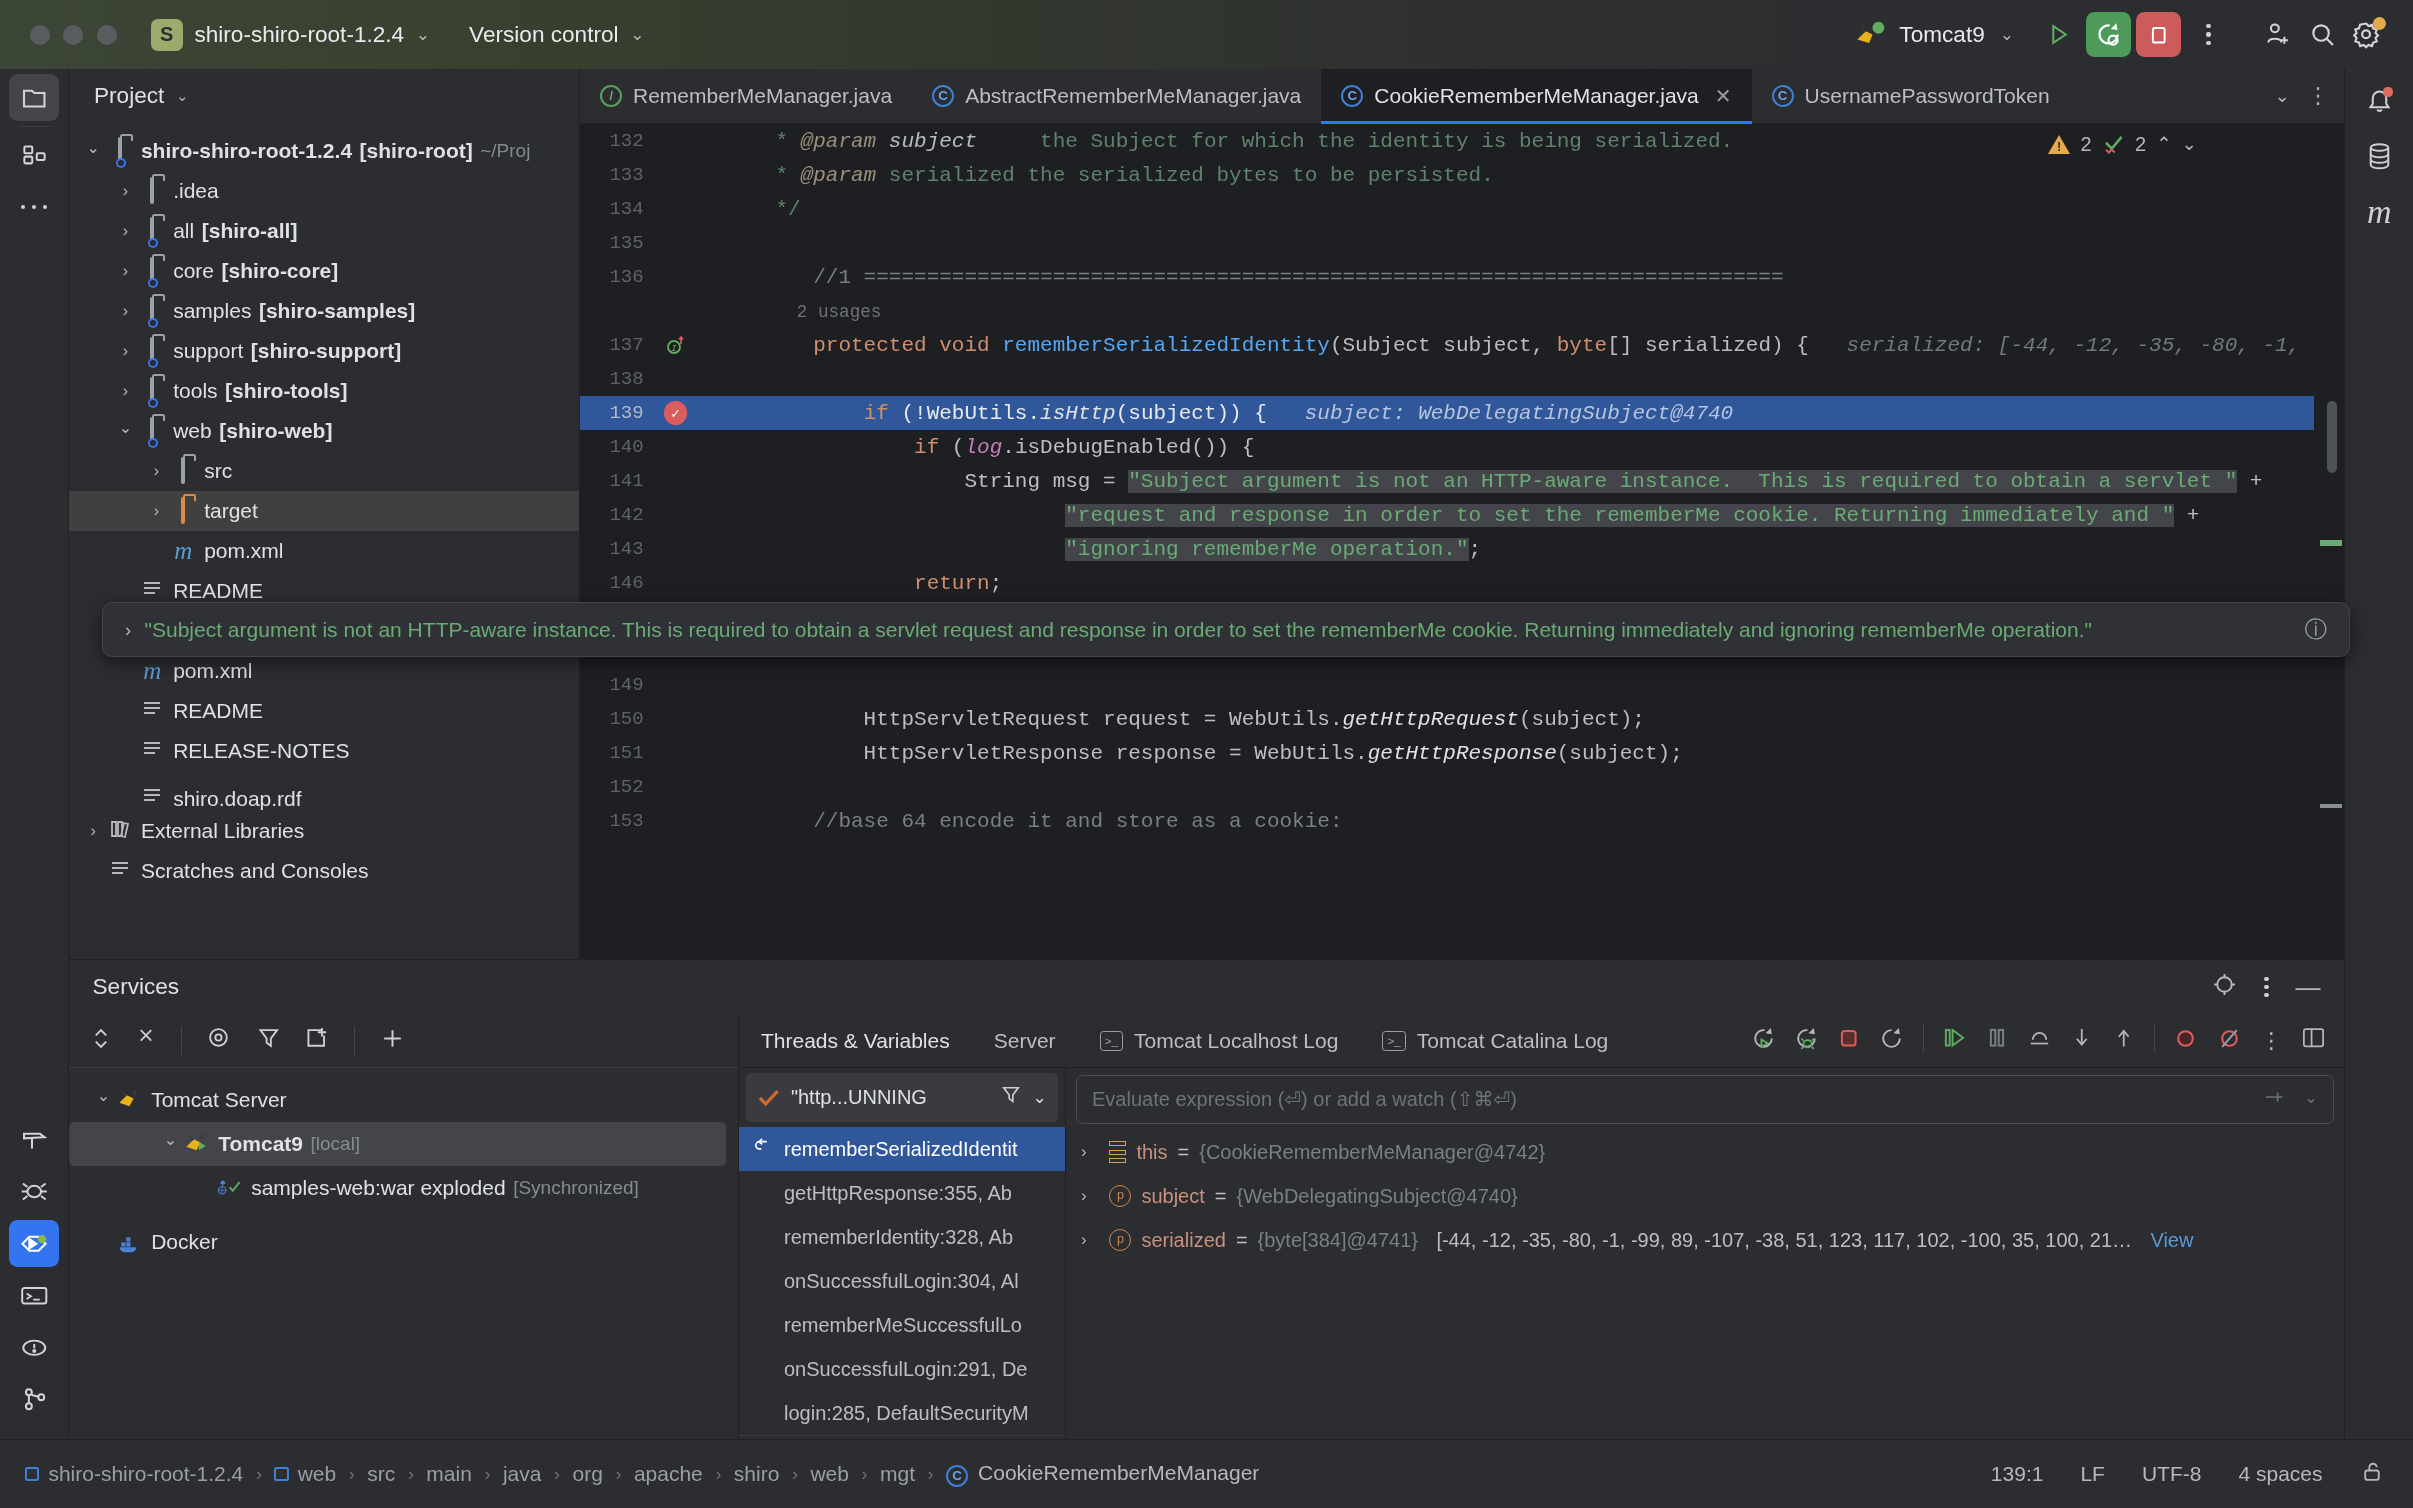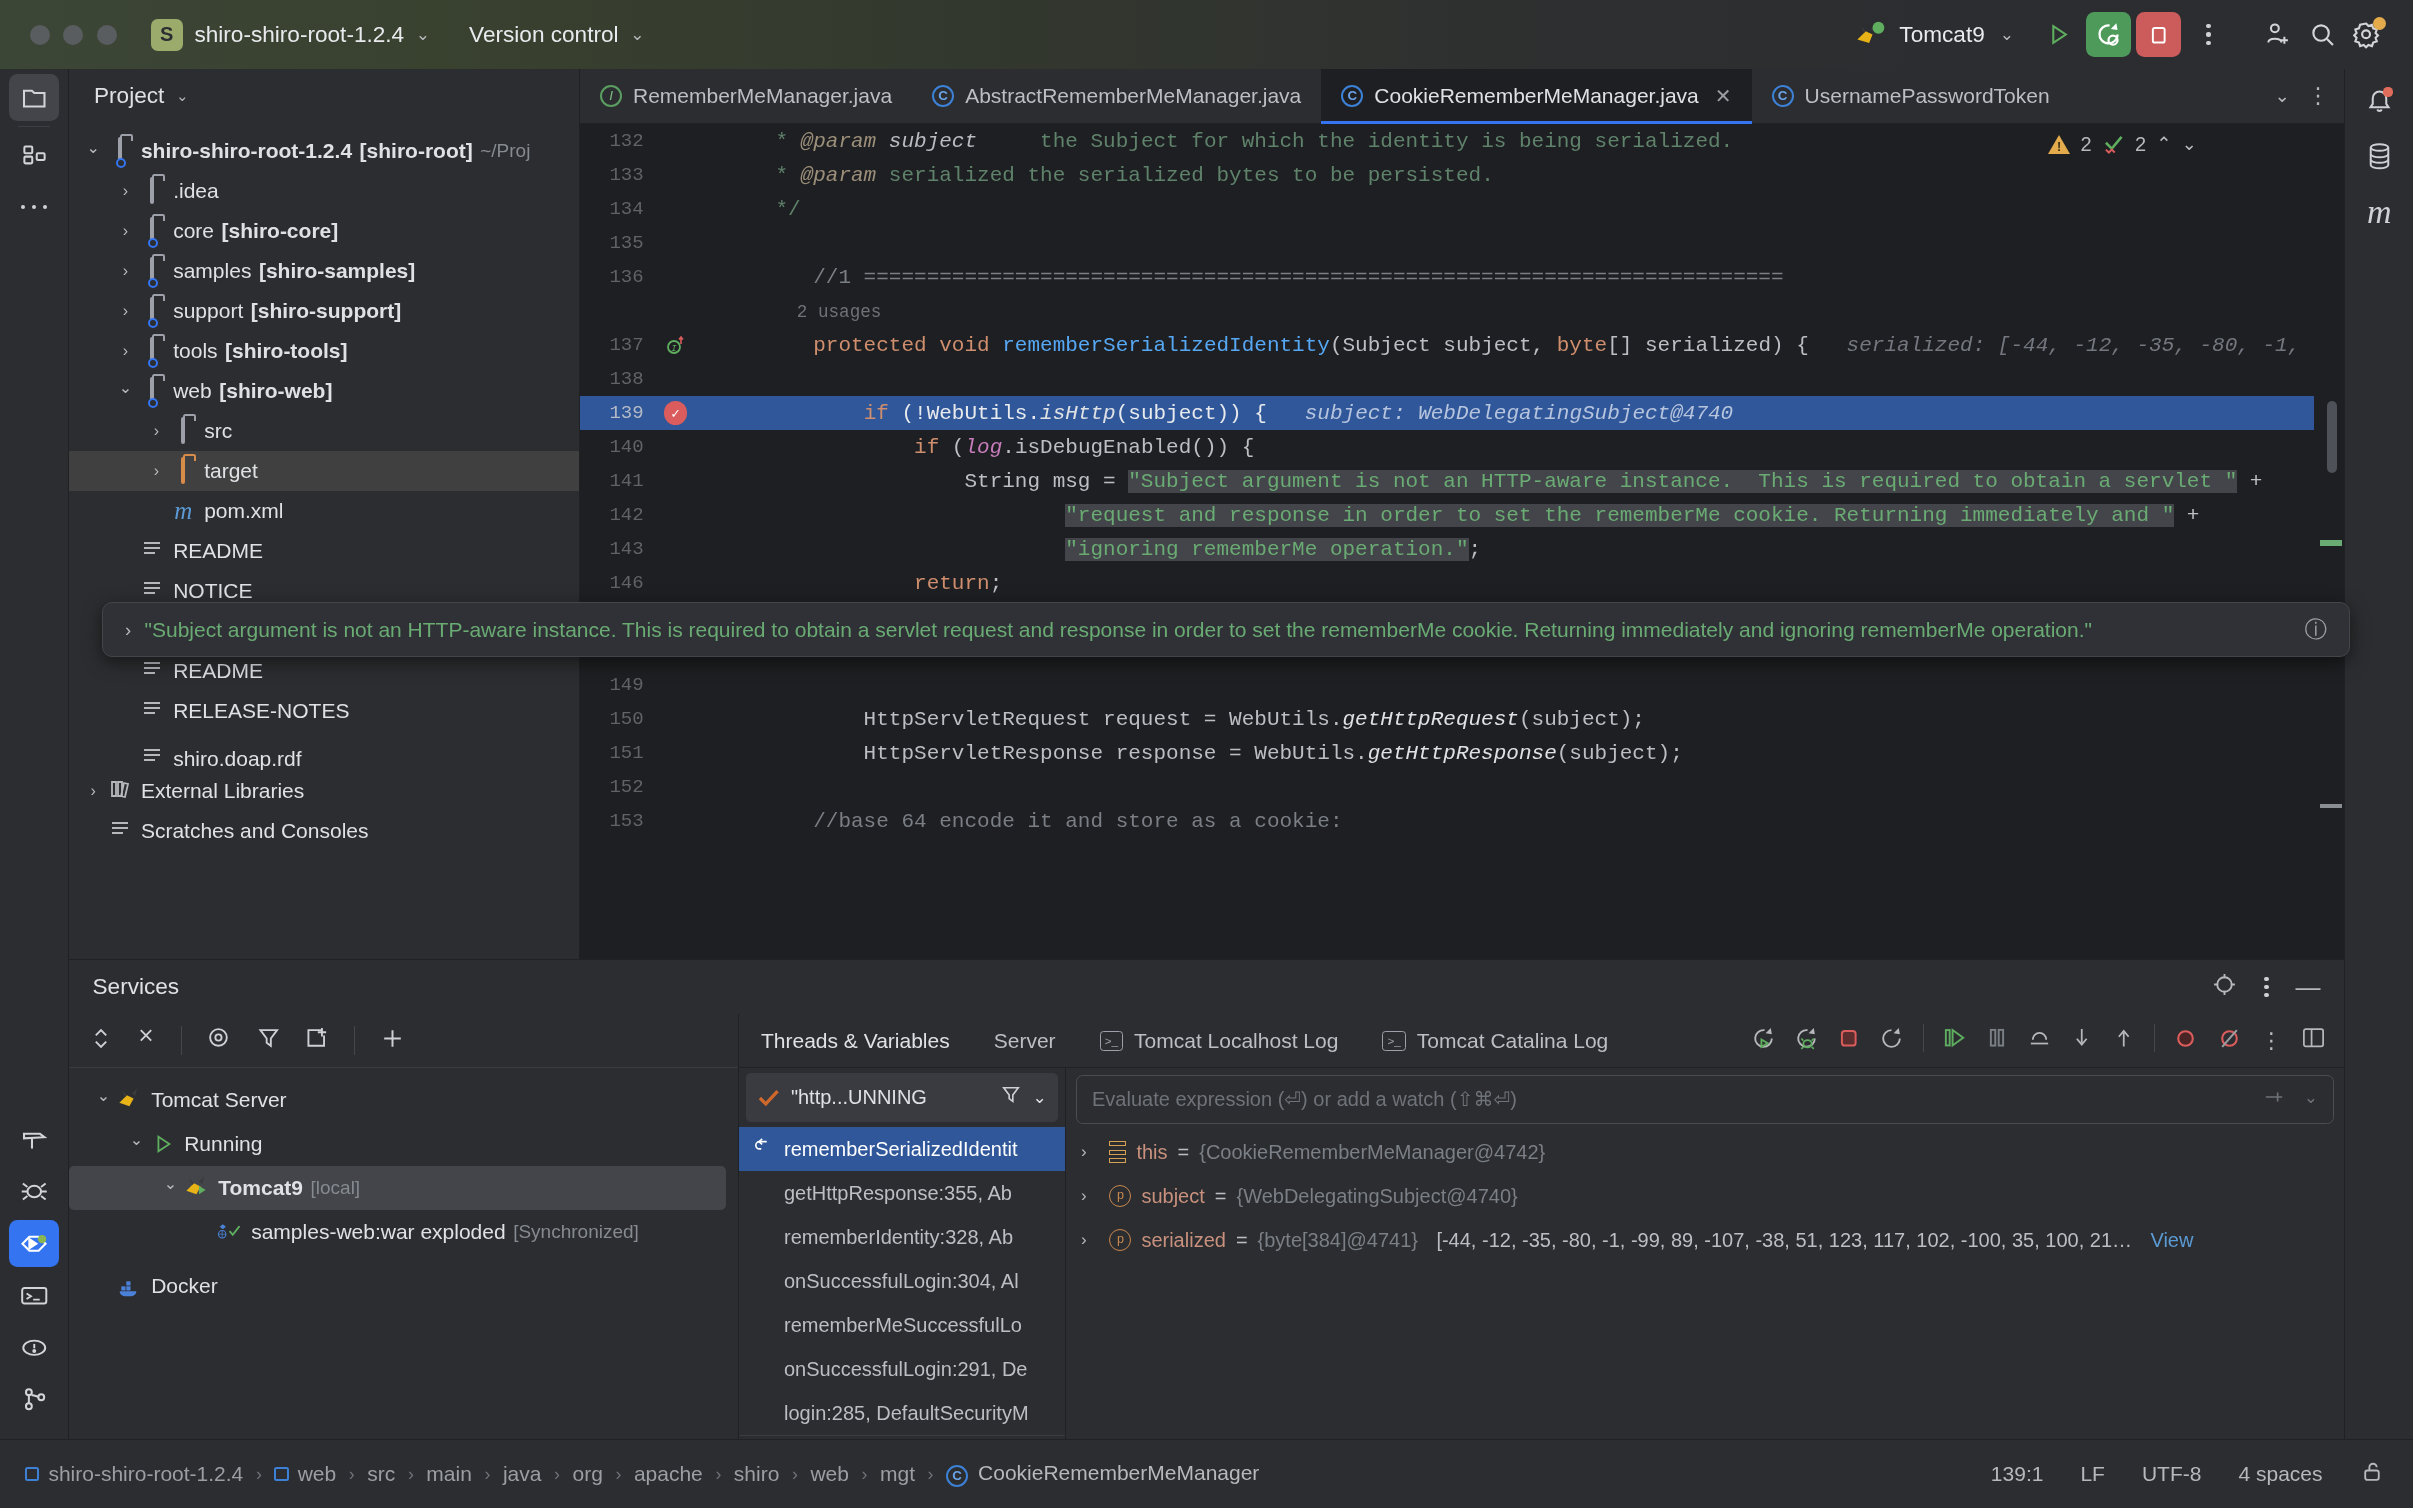--- a/index.html
+++ b/index.html
@@ -321,20 +321,28 @@
         <span class="bold">shiro-shiro-root-1.2.4</span>
         <span class="bold" style="margin-left: 7.5px;">[shiro-root]</span>
         <span class="lbl-dim">~/Proj</span>
       </div>
       <div class="trow" style="padding-left: 44px;">
         <span class="arrow closed"></span>
         <span class="ico">
           <span style="position: relative; display: inline-block;"><span class="folder"></span></span>
         </span>
         <span>.idea</span>
+      </div>
+      <div class="trow" style="padding-left: 44px;">
+        <span class="arrow closed"></span>
+        <span class="ico">
+          <span style="position: relative; display: inline-block;"><span class="folder"></span><span class="moddot"></span></span>
+        </span>
+        <span>all</span>
+        <span class="bold" style="margin-left: 7.5px;">[shiro-all]</span>
       </div>
       <div class="trow" style="padding-left: 44px;">
         <span class="arrow closed"></span>
         <span class="ico">
           <span style="position: relative; display: inline-block;"><span class="folder"></span><span class="moddot"></span></span>
         </span>
         <span>core</span>
         <span class="bold" style="margin-left: 7.5px;">[shiro-core]</span>
       </div>
       <div class="trow" style="padding-left: 44px;">
@@ -615,29 +623,20 @@
             <span class="arrow open"></span>
             <span class="ico">
               <span><svg width="28.5" height="23.5" viewBox="0 0 34 28">
                   <path d="M4 20 L13 11 L21 15 L16 24 Z" fill="#e8b317"></path>
                   <path d="M13 11 L7 5 L11 13 Z" fill="#3c3c3c"></path>
                   <path d="M19 9 L25 3 L23 12 Z" fill="#3c3c3c"></path>
                 </svg></span>
             </span>
             <span>Tomcat Server</span>
           </div>
-          <div class="srow" style="padding-left: 55px;">
-            <span class="arrow open"></span>
-            <span class="ico">
-              <svg width="22" height="22" viewBox="0 0 24 24">
-                <path d="M7 4 L19 12 L7 20 Z" fill="none" stroke="#5fad5f" stroke-width="2"></path>
-              </svg>
-            </span>
-            <span>Running</span>
-          </div>
           <div class="srow sel" style="padding-left: 89px;">
             <span class="arrow open"></span>
             <span class="ico">
               <span><svg width="28.5" height="23.5" viewBox="0 0 34 28">
                   <path d="M4 20 L13 11 L21 15 L16 24 Z" fill="#e8b317"></path>
                   <path d="M13 11 L7 5 L11 13 Z" fill="#3c3c3c"></path>
                   <path d="M19 9 L25 3 L23 12 Z" fill="#3c3c3c"></path>
                   <path d="M19 14 L27 19 L19 24 Z" fill="#5fad5f"></path>
                 </svg></span>
             </span>

